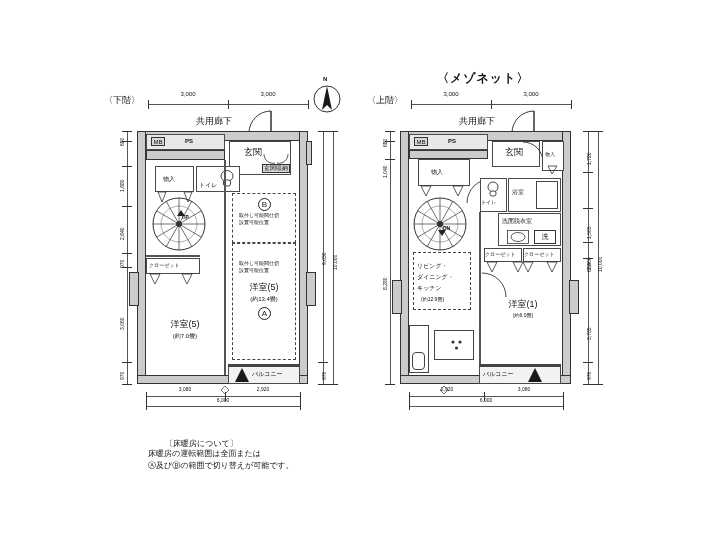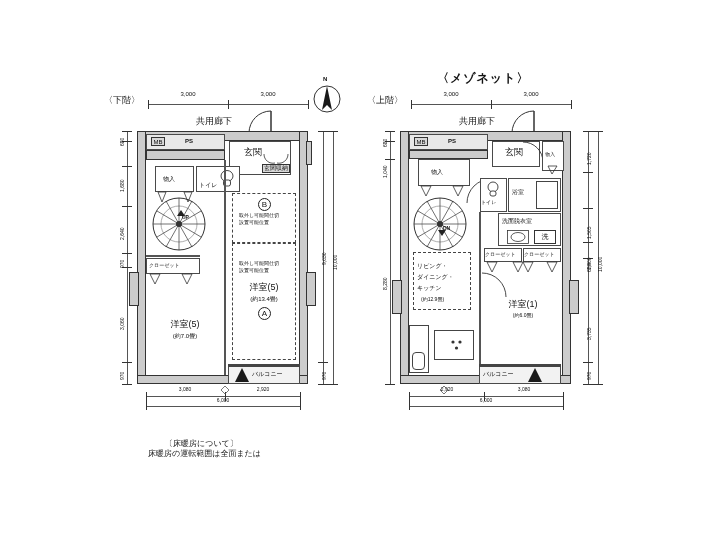--- a/index.html
+++ b/index.html
@@ -411,14 +411,15 @@
   <div class="txt lbl-xs center" style="left:489px;top:387px;width:70px;">3,080</div>
   <div class="txt lbl-xs center" style="left:451px;top:398px;width:70px;">6,000</div>
   <div class="abs" style="left:440px;top:386px;">
     <svg width="8" height="8" viewBox="0 0 8 8">
         <polygon points="4,0 8,4 4,8 0,4" fill="none" stroke="#555" stroke-width="0.8"></polygon>
       </svg>
   </div>
 
   <div class="note" style="left:148px;top:438px;margin-left:17px;">〔床暖房について〕</div>
   <div class="note" style="left:148px;top:448px;">床暖房の運転範囲は全面または</div>
+  <div class="note" style="left:148px;top:460px;">Ⓐ及びⒷの範囲で切り替えが可能です。</div>
 
 </div>
 
 </body></html>

